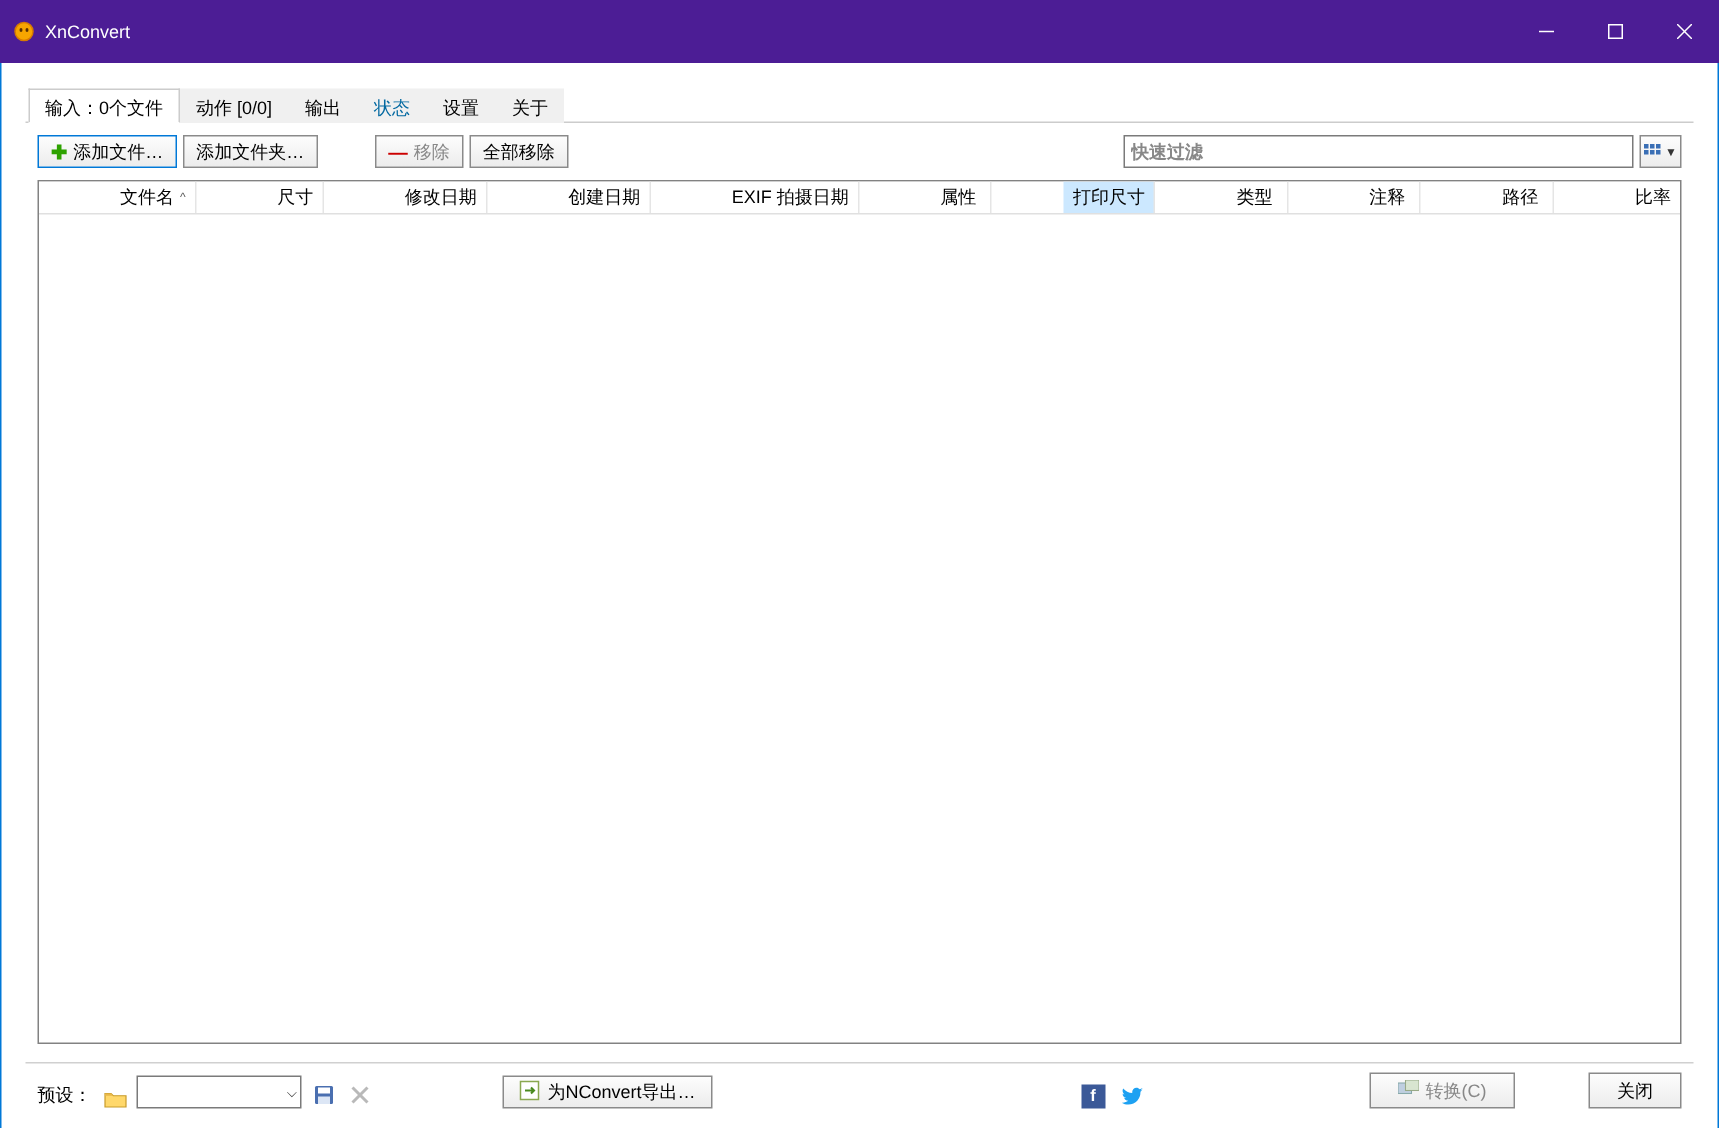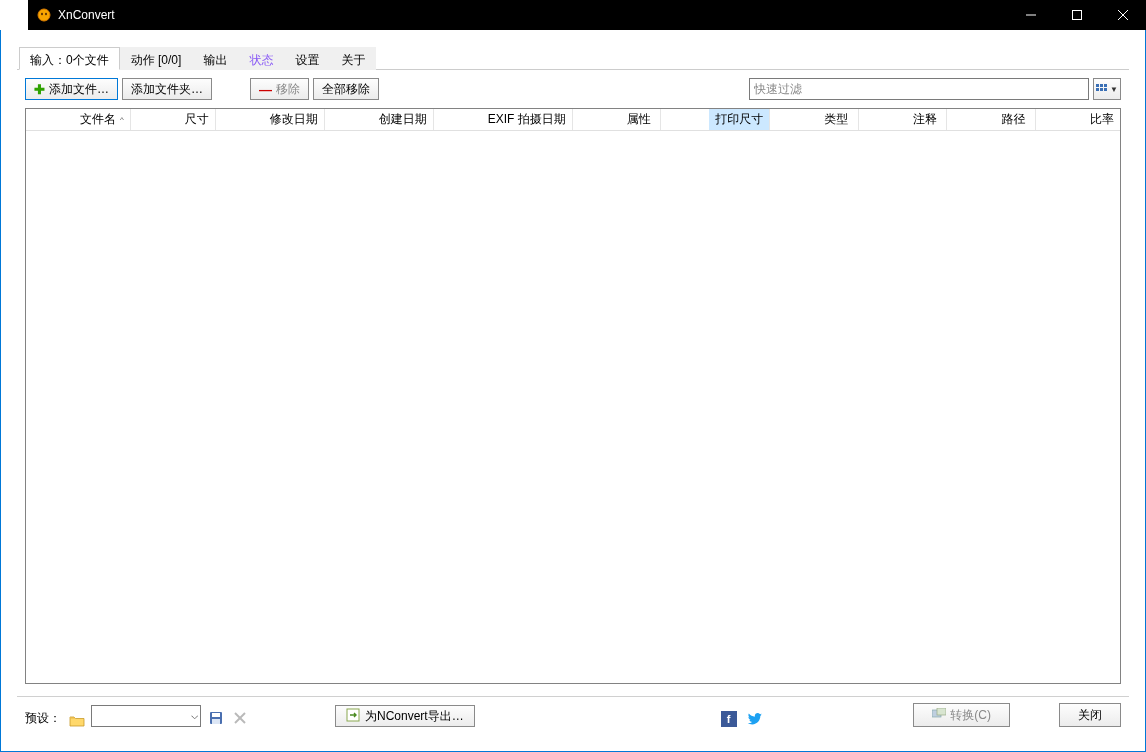--- a/index.html
+++ b/index.html
@@ -1,40 +1,40 @@
 <!DOCTYPE html>
 <html><head>
 <meta charset="utf-8">
 <style>
 * { box-sizing: border-box; margin: 0; padding: 0; font-family: "Microsoft YaHei", "Segoe UI", Tahoma, sans-serif; font-size: 12px; }
 html, body { width: 1146px; height: 752px; overflow: hidden; background: #fff; }
 
-.titlebar { height: 30px; background: #000000; color: #fff; display: flex; align-items: center; padding-left: 8px; margin-left: 28px; }
+.titlebar { height: 42px; background: #4c1d95; color: #fff; display: flex; align-items: center; padding-left: 8px; }
 .titlebar .app-icon { width: 16px; height: 16px; margin-right: 6px; display: flex; align-items: center; justify-content: center; }
 .titlebar .title { flex: 1; font-size: 12px; }
 .win-controls { display: flex; height: 100%; }
 .win-btn { width: 46px; height: 100%; display: flex; align-items: center; justify-content: center; color: #fff; cursor: default; }
 
 .content { height: 722px; background: #fff; padding: 16px; display: flex; flex-direction: column; border: 1px solid #0078d7; border-top: none; }
 
 .tabs { display: flex; height: 24px; border-bottom: 1px solid #ccc; padding-left: 2px; background: #fff; }
 .tab { padding: 4px 10px; font-size: 12px; color: #000; border: 1px solid transparent; border-bottom: none; cursor: default; position: relative; top: 1px; background: #f0f0f0; margin-right: 0; }
 .tab.active { background: #fff; border-color: #ccc; border-bottom: 1px solid #fff; }
-.tab.disabled { color: #8b5cf6; }
+.tab.disabled { color: #0369a1; }
 
 .main-area { flex: 1; padding: 8px 8px 4px 8px; display: flex; flex-direction: column; min-height: 0; }
 
 .toolbar { display: flex; align-items: center; gap: 4px; margin-bottom: 8px; }
 .btn { height: 22px; padding: 0 8px; background: linear-gradient(#fdfdfd,#ececec); border: 1px solid #8a8a8a; display: inline-flex; align-items: center; gap: 4px; cursor: default; font-size: 12px; }
 .btn.active-border { border: 1px solid #0078d7; }
 .btn.disabled { color: #888; }
 .btn .plus-icon { color: #2ea200; font-weight: bold; font-size: 13px; line-height: 1; }
 .btn .minus-icon { color: #c00; font-weight: bold; font-size: 13px; line-height: 1; }
 .spacer { flex: 1; }
-.filter-input { width: 340px; height: 22px; border: 1px solid #7a7a7a; padding: 0 4px; font-size: 12px; }
+.filter-input { width: 340px; height: 22px; border: 1px solid #7a7a7a; padding: 0 4px; font-size: 12px; font-weight: bold; }
 .filter-input::placeholder { color: #888; font-style: normal; }
 .view-toggle { height: 22px; width: 28px; border: 1px solid #8a8a8a; background: linear-gradient(#fdfdfd,#ececec); display: inline-flex; align-items: center; justify-content: center; gap: 1px; }
 .view-toggle .grid-icon svg { display: block; }
 .view-toggle .caret { font-size: 8px; color: #333; margin-left: 1px; }
 
 .table-wrap { flex: 1; border: 1px solid #828282; background: #fff; min-height: 0; overflow: hidden; }
 .table-header { display: flex; height: 22px; background: #fff; border-bottom: 1px solid #e0e0e0; }
 .th { padding: 3px 6px; border-right: 1px solid #e5e5e5; font-size: 12px; color: #000; white-space: nowrap; display: flex; align-items: center; gap: 4px; margin-left: 48px; }
 .th.sorted { }
 .th .sort-caret { font-size: 8px; color: #555; }

